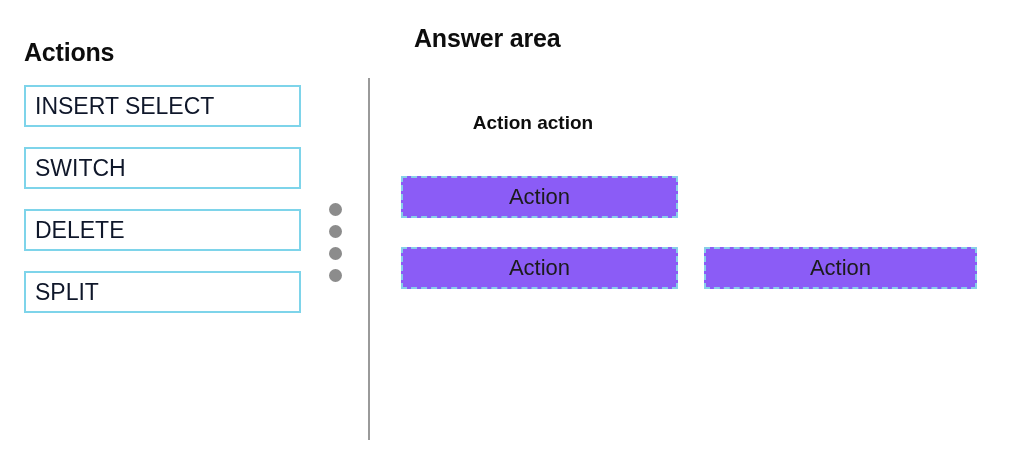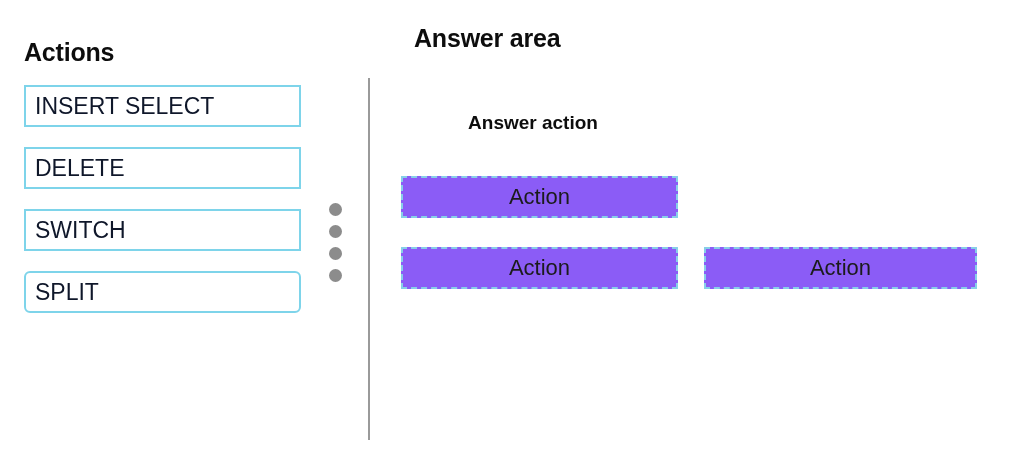--- a/index.html
+++ b/index.html
@@ -45,21 +45,21 @@
     background: #ffffff;
     display: flex;
     align-items: center;
     padding-left: 9px;
     font-size: 23px;
     color: #0f172a;
     letter-spacing: 0px;
     white-space: nowrap;
     cursor: grab;
   }
-  .action-item:last-child { margin-bottom: 0; border-radius: 6px; }
+  .action-item:last-child { margin-bottom: 0; }
 
   
   #drag-handle {
     position: absolute;
     left: 327px;
     top: 203px;
     width: 16px;
     display: flex;
     flex-direction: column;
     align-items: center;
@@ -128,46 +128,46 @@
 <div id="actions-title" class="panel-title">Actions</div>
 
 <div id="actions-list">
 
   <div class="action-item">
     <span>INSERT SELECT</span>
   </div>
 
 
   <div class="action-item">
-    <span>DELETE</span>
+    <span>SWITCH</span>
   </div>
 
   <div class="action-item">
-    <span>SWITCH</span>
+    <span>DELETE</span>
   </div>
 
   <div class="action-item">
     <span>SPLIT</span>
   </div>
 </div>
 
 <div id="drag-handle">
   <span class="handle-dot"></span>
   <span class="handle-dot"></span>
   <span class="handle-dot"></span>
   <span class="handle-dot"></span>
 </div>
 
 <div id="separator"></div>
 
 <div id="answer-area">
 
   <div id="answer-title" class="panel-title">Answer area</div>
 
-  <div id="header-first" class="column-header">Answer action</div>
+  <div id="header-first" class="column-header">Action action</div>
 
 
   <div id="slot-first-1" class="drop-slot">
     <span>Action</span>
   </div>
 
   <div id="slot-first-2" class="drop-slot">
     <span>Action</span>
   </div>
 

